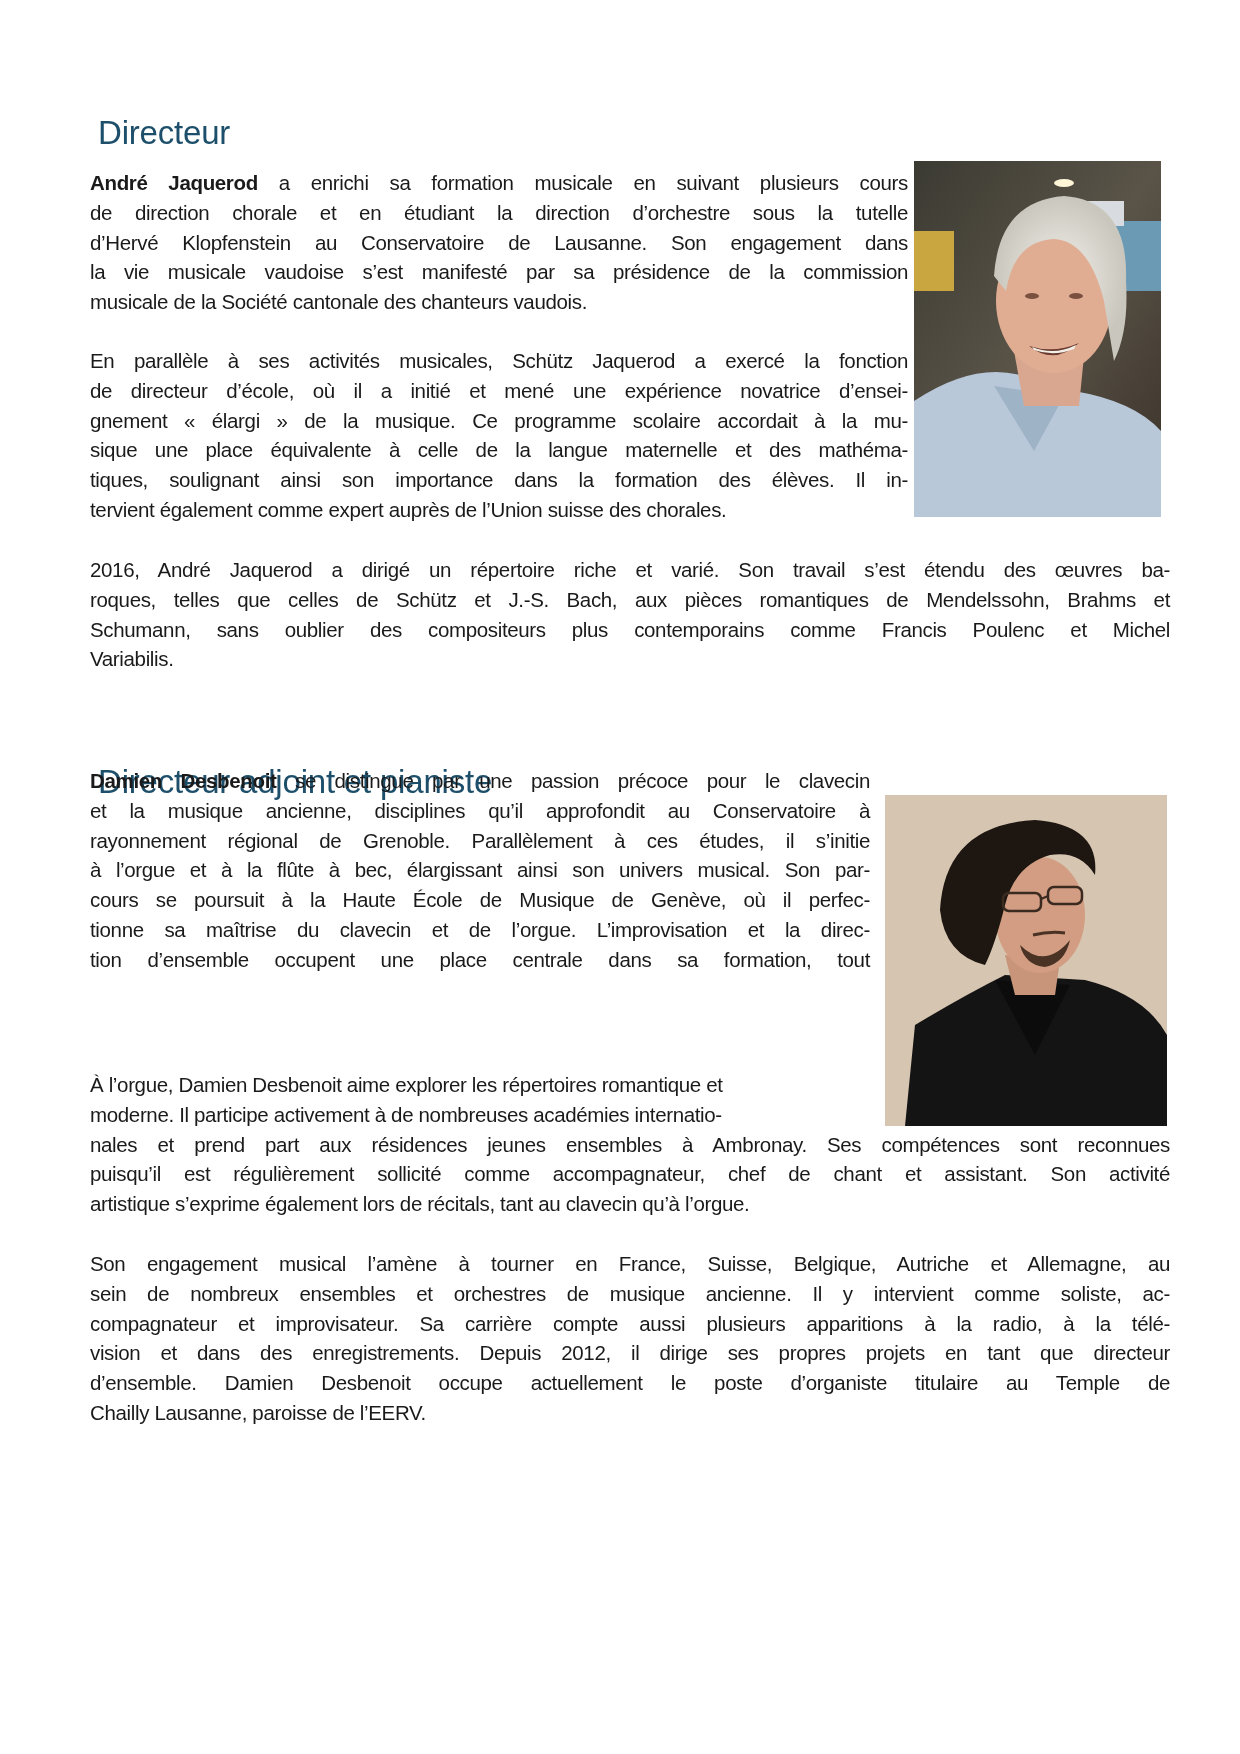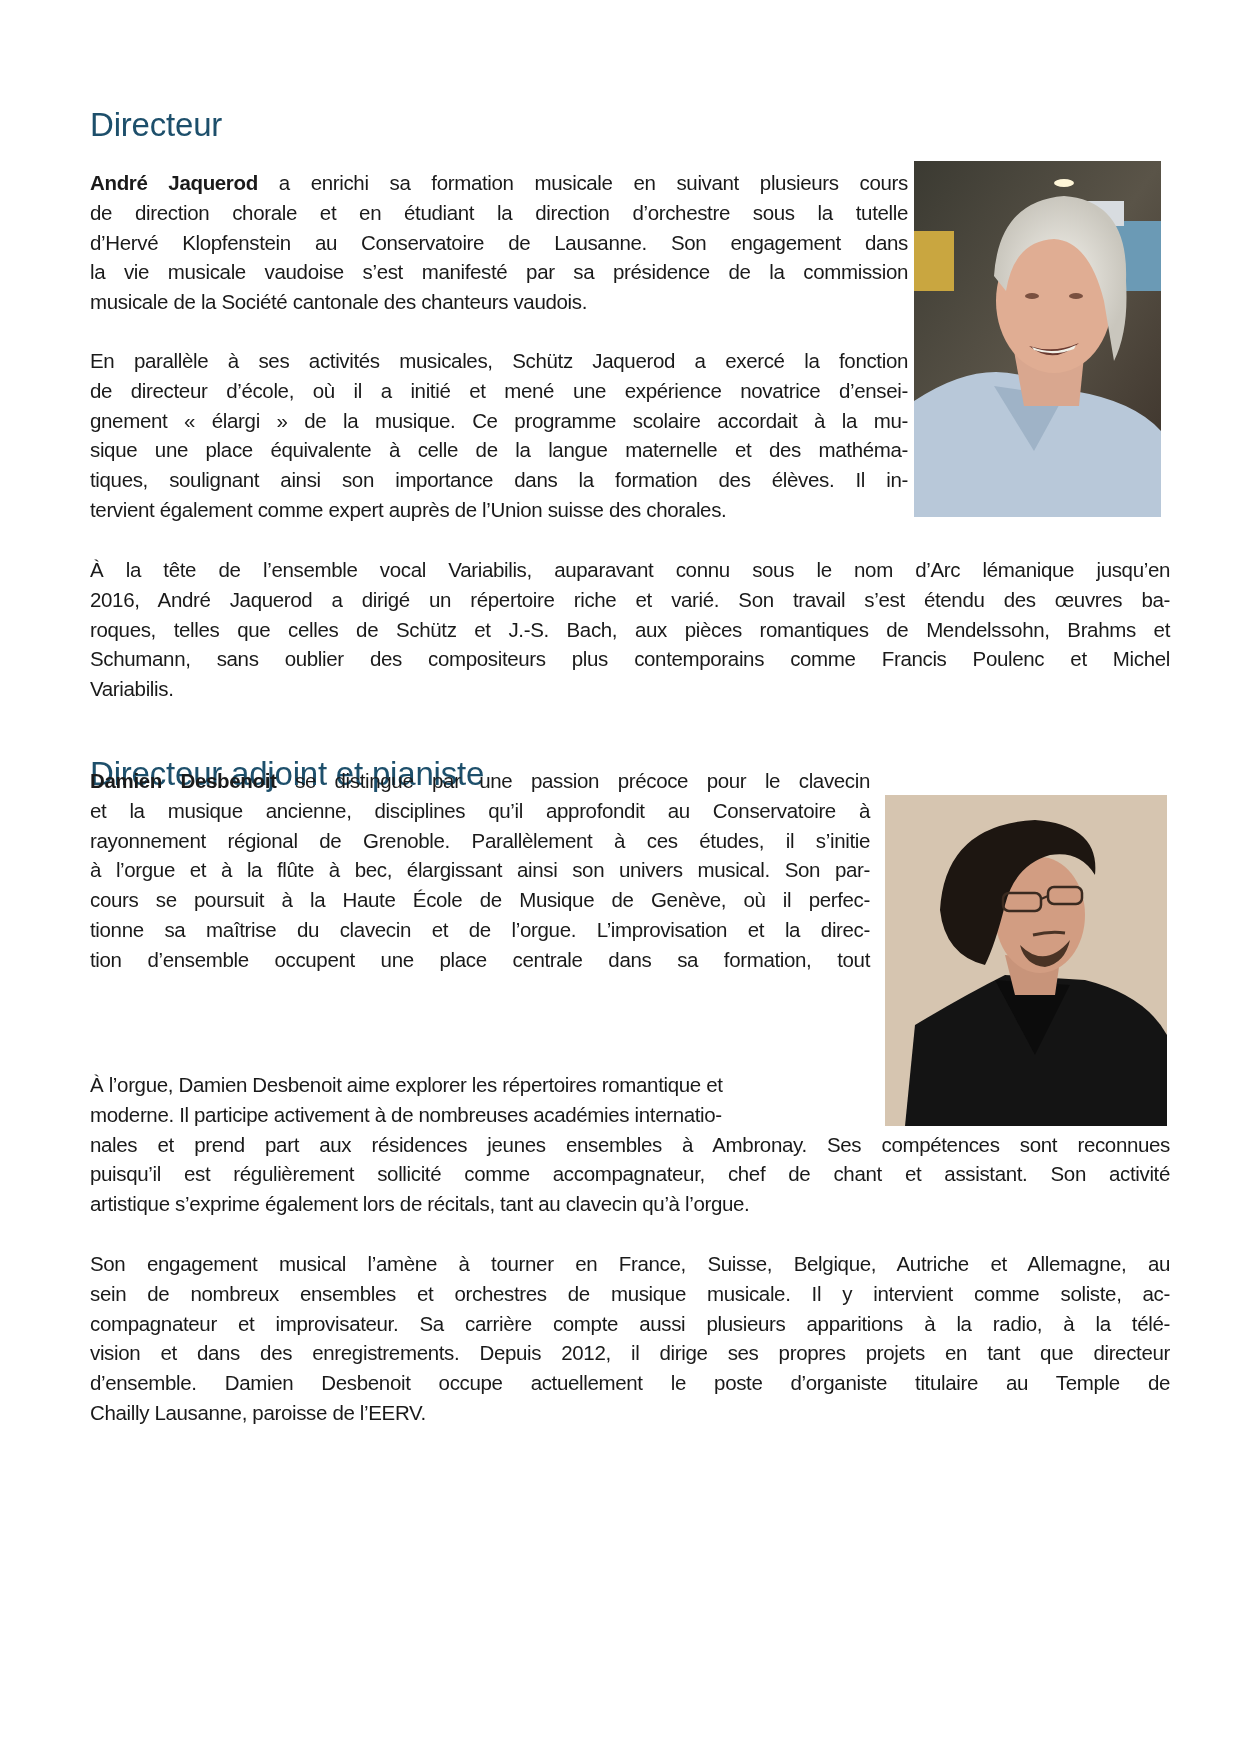--- a/index.html
+++ b/index.html
@@ -1,18 +1,18 @@
 <!DOCTYPE html>
 <html><head>
 <meta charset="utf-8">
 <style>
   html, body { margin: 0; padding: 0; background: #ffffff; }
   body { width: 1240px; height: 1754px; position: relative; overflow: hidden;
          font-family: "Liberation Sans", "DejaVu Sans", sans-serif; color: #1a1a1a; }
-  .heading { position: absolute; left: 82px; margin: 8px; font-weight: normal;
+  .heading { position: absolute; left: 82px; margin: 16px; font-weight: normal;
              font-size: 33px; color: #1d4f6b; letter-spacing: -0.2px;
              font-family: "Liberation Sans", sans-serif; }
   .para { position: absolute; left: 82px; margin: 8px; }
   .line { display: block; height: 29.8px; line-height: 29.8px; font-size: 20.5px;
           white-space: nowrap; text-align: justify; text-align-last: justify;
           letter-spacing: -0.35px; }
   .line.last { text-align-last: left; }
   .line b { font-weight: bold; }
   .photo { position: absolute; overflow: hidden; }
   .photo svg { display: block; width: 100%; height: 100%; }
@@ -67,21 +67,20 @@
 <div class="para" style="top:338px; width:818px;">
   <span class="line">En parallèle à ses activités musicales, Schütz Jaquerod a exercé la fonction</span>
   <span class="line">de directeur d’école, où il a initié et mené une expérience novatrice d’ensei-</span>
   <span class="line">gnement « élargi » de la musique. Ce programme scolaire accordait à la mu-</span>
   <span class="line">sique une place équivalente à celle de la langue maternelle et des mathéma-</span>
   <span class="line">tiques, soulignant ainsi son importance dans la formation des élèves. Il in-</span>
   <span class="line last">tervient également comme expert auprès de l’Union suisse des chorales.</span>
 </div>
 
 <div class="para" style="top:547px; width:1080px;">
-  <span class="line">À la tête de l’ensemble vocal Variabilis, auparavant connu sous le nom d’Arc lémanique jusqu’en</span>
   <span class="line">2016, André Jaquerod a dirigé un répertoire riche et varié. Son travail s’est étendu des œuvres ba-</span>
   <span class="line">roques, telles que celles de Schütz et J.-S. Bach, aux pièces romantiques de Mendelssohn, Brahms et</span>
   <span class="line">Schumann, sans oublier des compositeurs plus contemporains comme Francis Poulenc et Michel</span>
   <span class="line last">Variabilis.</span>
 </div>
 
 <h2 class="heading" style="top:747px;">Directeur adjoint et pianiste</h2>
 
 <div class="photo" style="left:885px; top:795px; width:282px; height:331px;">
   <svg viewBox="0 0 282 331" preserveAspectRatio="none">
@@ -118,18 +117,18 @@
 <div class="para" style="top:1062px; width:1080px;">
   <span class="line last" style="width:780px;">À l’orgue, Damien Desbenoit aime explorer les répertoires romantique et</span>
   <span class="line last" style="width:780px;">moderne. Il participe activement à de nombreuses académies internatio-</span>
   <span class="line">nales et prend part aux résidences jeunes ensembles à Ambronay. Ses compétences sont reconnues</span>
   <span class="line">puisqu’il est régulièrement sollicité comme accompagnateur, chef de chant et assistant. Son activité</span>
   <span class="line last">artistique s’exprime également lors de récitals, tant au clavecin qu’à l’orgue.</span>
 </div>
 
 <div class="para" style="top:1241px; width:1080px;">
   <span class="line">Son engagement musical l’amène à tourner en France, Suisse, Belgique, Autriche et Allemagne, au</span>
-  <span class="line">sein de nombreux ensembles et orchestres de musique musicale. Il y intervient comme soliste, ac-</span>
+  <span class="line">sein de nombreux ensembles et orchestres de musique ancienne. Il y intervient comme soliste, ac-</span>
   <span class="line">compagnateur et improvisateur. Sa carrière compte aussi plusieurs apparitions à la radio, à la télé-</span>
   <span class="line">vision et dans des enregistrements. Depuis 2012, il dirige ses propres projets en tant que directeur</span>
   <span class="line">d’ensemble. Damien Desbenoit occupe actuellement le poste d’organiste titulaire au Temple de</span>
   <span class="line last">Chailly Lausanne, paroisse de l’EERV.</span>
 </div>
 
 </body></html>

